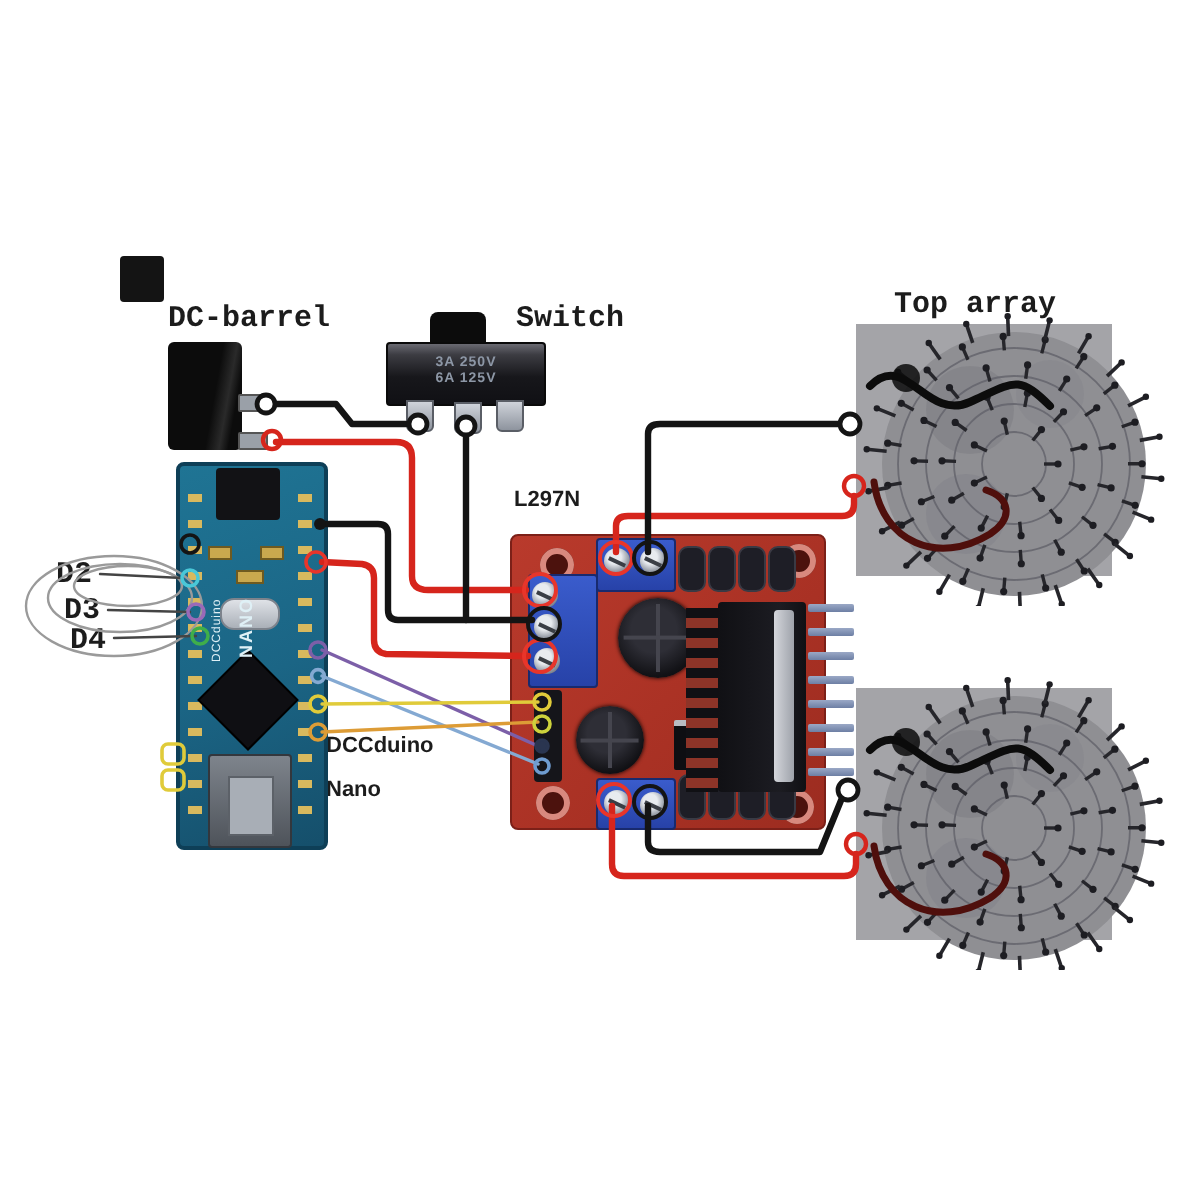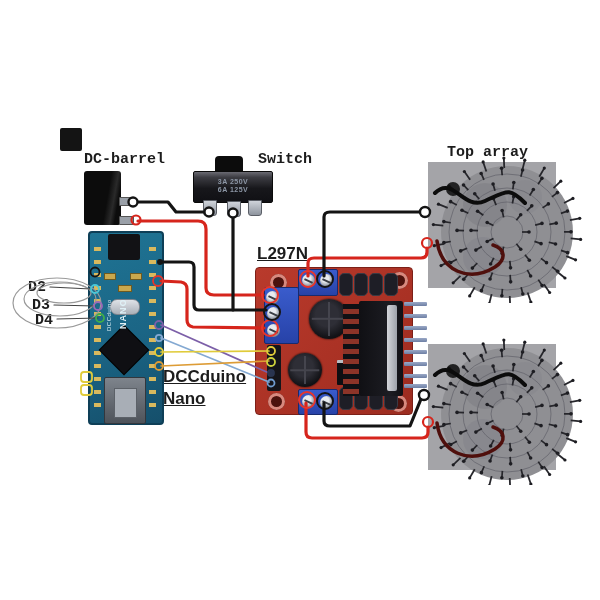--- a/index.html
+++ b/index.html
@@ -1,21 +1,21 @@
 <!DOCTYPE html>
 <html><head>
 <meta charset="utf-8">
 <style>
   html,body{margin:0;padding:0;background:#fff;}
   .stage{position:relative;width:600px;height:600px;background:#ffffff;overflow:hidden;
          font-family:"Liberation Sans",sans-serif;color:#1e1e1e;}
   .abs{position:absolute;}
   .lbl{position:absolute;font-weight:600;color:#1c1c1c;white-space:nowrap;}
   .lbl15{font-size:15px;font-family:Liberation Mono, monospace;}
-  .lbl16{font-size:17px;text-decoration:underline;}
+  .lbl16{font-size:11px;}
 
   
   .dc-blk{background:#141414;border-radius:2px;}
   .dc-body{background:linear-gradient(100deg,#0c0c0c 60%,#2a2a2a 75%,#0c0c0c 85%);border-radius:3px;}
   .dc-tab{background:#9aa0a8;border:1px solid #555;border-radius:1px;}
 
   
   .sw-knob{background:#0c0c0c;border-radius:4px 4px 0 0;}
   .sw-body{background:linear-gradient(180deg,#6a6a72 0%,#3c3c42 18%,#17171b 55%,#101014 100%);
            border-radius:2px;border:1px solid #0a0a0a;}

